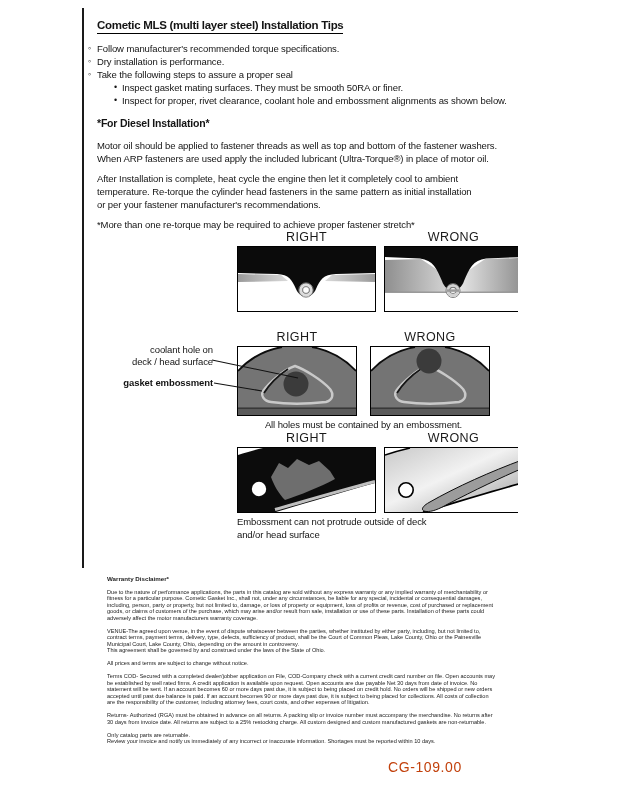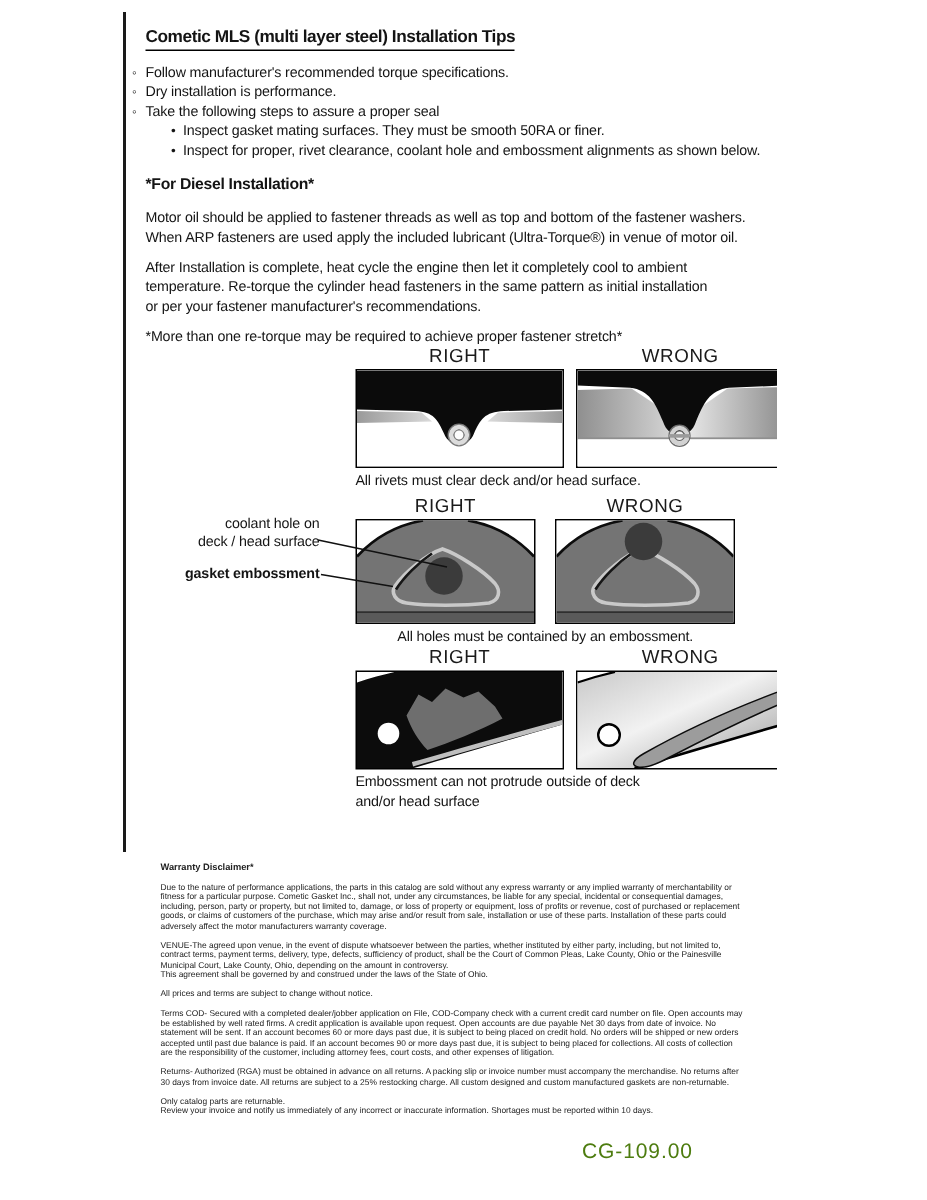--- a/index.html
+++ b/index.html
@@ -38,21 +38,21 @@
   .anno { position:absolute; width:113px; text-align:right; font-size:9.5px; letter-spacing:-0.1px; line-height:11.5px; white-space:pre-line; }
   .anno-coolant { left:100px; top:344px; }
   .anno-emboss { left:100px; top:377px;font-weight:bold; }
   .leader-svg { position:absolute; left:210px; top:353px; z-index:5; }
 
   
   .warranty { position:absolute; left:107px; top:576px; width:412px; font-size:5.6px; line-height:6.5px; color:#222; }
   .warranty h3 { margin:0 0 6px 0; font-size:6.2px; }
   .warranty p { margin:0 0 6.5px 0; white-space:pre-line; }
 
-  .footer-code { position:absolute; left:388px; top:759px; font-size:14px; letter-spacing:0.6px; color:#4d7c0f; }
+  .footer-code { position:absolute; left:388px; top:759px; font-size:14px; letter-spacing:0.6px; color:#c2410c; }
 </style>
 </head>
 <body>
 
 <div class="page">
   <div class="vline"></div>
 
   <div class="tips">
     <div class="doc-title">Cometic MLS (multi layer steel) Installation Tips</div>
     <div class="b-row">
@@ -73,21 +73,21 @@
     </div>
     <div class="b-row sub">
       <span class="marker">•</span>
       <span>Inspect for proper, rivet clearance, coolant hole and embossment alignments as shown below.</span>
     </div>
   </div>
 
   <div class="diesel">
     <h2>*For Diesel Installation*</h2>
     <p>Motor oil should be applied to fastener threads as well as top and bottom of the fastener washers.
-When ARP fasteners are used apply the included lubricant (Ultra-Torque®) in venue of motor oil.</p>
+When ARP fasteners are used apply the included lubricant (Ultra-Torque®) in place of motor oil.</p>
     <p>After Installation is complete, heat cycle the engine then let it completely cool to ambient
 temperature. Re-torque the cylinder head fasteners in the same pattern as initial installation
 or per your fastener manufacturer's recommendations.</p>
     <p>*More than one re-torque may be required to achieve proper fastener stretch*</p>
   </div>
 
   <div class="figrow figrow1">
     <div class="pair">
       <div>
         <div class="fig-label">RIGHT</div>
@@ -130,21 +130,20 @@
           <rect x="0" y="44.6" width="137" height="1.3" fill="#8f8f8f"></rect>
           <rect x="0" y="46" width="137" height="18" fill="#fff"></rect>
           <path d="M0,0 H137 V10 L101,11.5 C88,13 84,22 79,34 C75,46.5 61,46.5 57,34 C52,22 48,13 35,11.5 L0,10 Z" fill="#0b0b0b"></path>
           <circle cx="68" cy="43.5" r="7" fill="none" stroke="#6e6e6e" stroke-width="0.9"></circle>
           <circle cx="68" cy="43.5" r="5.1" fill="none" stroke="#d2d2d2" stroke-width="3"></circle>
           <circle cx="68" cy="43.5" r="3.2" fill="#eeeeee" stroke="#666" stroke-width="0.7"></circle>
           <rect x="61.5" y="42.4" width="13" height="2.4" fill="#9a9a9a"></rect>
         </svg>
       </div>
     </div>
-    <div class="fig-cap">All rivets must clear deck and/or head surface.</div>
   </div>
 
   <div class="figrow figrow2">
     <div class="pair pair2">
       <div>
         <div class="fig-label">RIGHT</div>
         <svg class="fig-img" width="118" height="68" viewBox="0 0 118 68">
           <rect width="118" height="68" fill="#747474"></rect>
           <path d="M0,0 H44 C27,3 12,11 0,24 Z" fill="#fff"></path>
           <path d="M118,0 H74 C91,3 106,11 118,24 Z" fill="#fff"></path>

